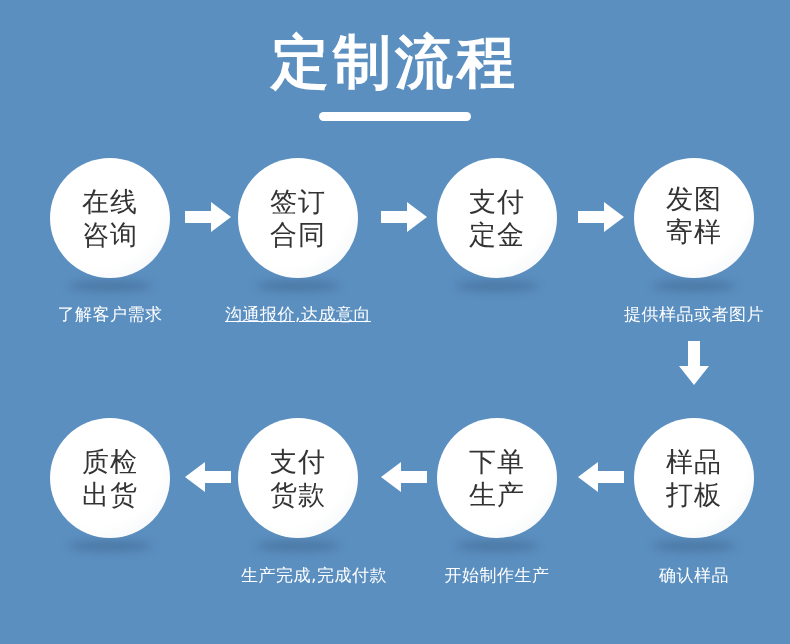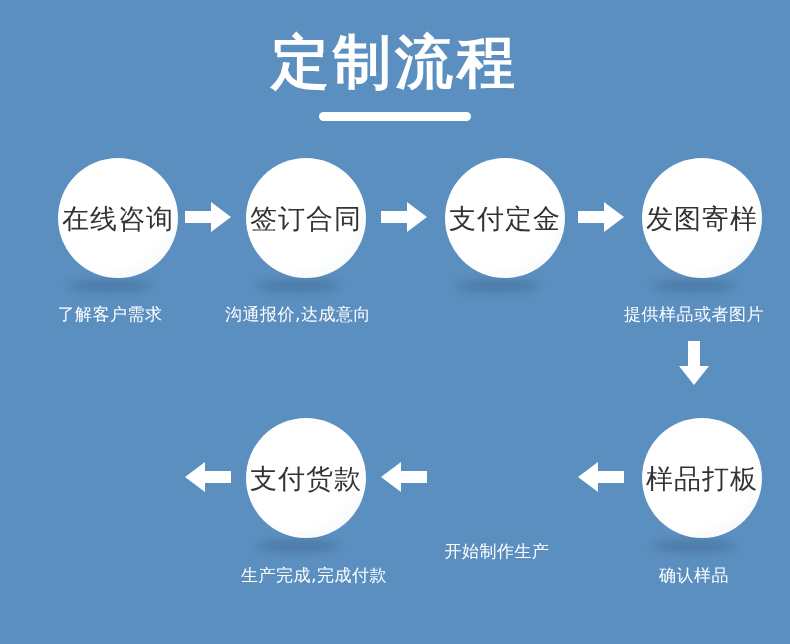--- a/index.html
+++ b/index.html
@@ -26,25 +26,25 @@
   .title-underline{
     position:absolute;top:112px;left:319px;
     width:152px;height:9px;
     background:#ffffff;
     border-radius:5px;
   }
 
   
   .node{position:absolute;width:120px;height:120px;}
   .circle{
-    position:absolute;left:8px;top:0;
+    position:absolute;left:0;top:0;
     width:120px;height:120px;
     border-radius:50%;
     background:radial-gradient(circle at 38% 34%, #ffffff 0%, #ffffff 62%, #f4f6f8 86%, #eceff2 100%);
-    display:flex;flex-direction:row;
+    display:flex;flex-direction:column;
     align-items:center;justify-content:center;
     color:#333333;
     font-size:27px;
     font-weight:normal;
     line-height:33px;
     letter-spacing:1px;
     box-sizing:border-box;
   }
   .circle .ln{display:block;white-space:nowrap;}
   .shadow{
@@ -96,31 +96,31 @@
   </div>
   <div class="caption" style="left:0px;top:303px;">了解客户需求</div>
 
   <div class="node" style="left:238px;top:158px;">
     <div class="shadow"></div>
     <div class="circle">
       <span class="ln">签订</span>
       <span class="ln">合同</span>
     </div>
   </div>
-  <div class="caption" style="left:188px;top:303px;">沟通报价,达成意向</div>
+  <div class="caption" style="left:188px;top:303px;text-decoration:underline;">沟通报价,达成意向</div>
 
   <div class="node" style="left:437px;top:158px;">
     <div class="shadow"></div>
     <div class="circle">
       <span class="ln">支付</span>
       <span class="ln">定金</span>
     </div>
   </div>
 
-  <div class="node" style="left:634px;top:158px;">
+  <div class="node" style="left:634px;top:158px;font-family:Liberation Mono, monospace;">
     <div class="shadow"></div>
     <div class="circle">
       <span class="ln">发图</span>
       <span class="ln">寄样</span>
     </div>
   </div>
   <div class="caption" style="left:584px;top:303px;">提供样品或者图片</div>
 
   <div class="arrow-right" style="left:185px;top:200px;">
     <svg viewBox="0 0 46 34" xmlns="http://www.w3.org/2000/svg">
@@ -137,31 +137,45 @@
       <path d="M0 11 L26 11 L26 2 L46 17 L26 32 L26 23 L0 23 Z" fill="#ffffff"></path>
     </svg>
   </div>
 
   <div class="arrow-down" style="left:677px;top:341px;">
     <svg viewBox="0 0 34 44" xmlns="http://www.w3.org/2000/svg">
       <path d="M11 0 L23 0 L23 25 L32 25 L17 44 L2 25 L11 25 Z" fill="#ffffff"></path>
     </svg>
   </div>
 
+  <div class="node" style="left:50px;top:418px;">
+    <div class="shadow"></div>
+    <div class="circle">
+      <span class="ln">质检</span>
+      <span class="ln">出货</span>
+    </div>
+  </div>
 
   <div class="node" style="left:238px;top:418px;">
     <div class="shadow"></div>
     <div class="circle">
       <span class="ln">支付</span>
       <span class="ln">货款</span>
     </div>
   </div>
   <div class="caption" style="left:204px;top:564px;">生产完成,完成付款</div>
 
-  <div class="caption" style="left:387px;top:540px;">开始制作生产</div>
+  <div class="node" style="left:437px;top:418px;">
+    <div class="shadow"></div>
+    <div class="circle">
+      <span class="ln">下单</span>
+      <span class="ln">生产</span>
+    </div>
+  </div>
+  <div class="caption" style="left:387px;top:564px;">开始制作生产</div>
 
   <div class="node" style="left:634px;top:418px;">
     <div class="shadow"></div>
     <div class="circle">
       <span class="ln">样品</span>
       <span class="ln">打板</span>
     </div>
   </div>
   <div class="caption" style="left:584px;top:564px;">确认样品</div>
 

